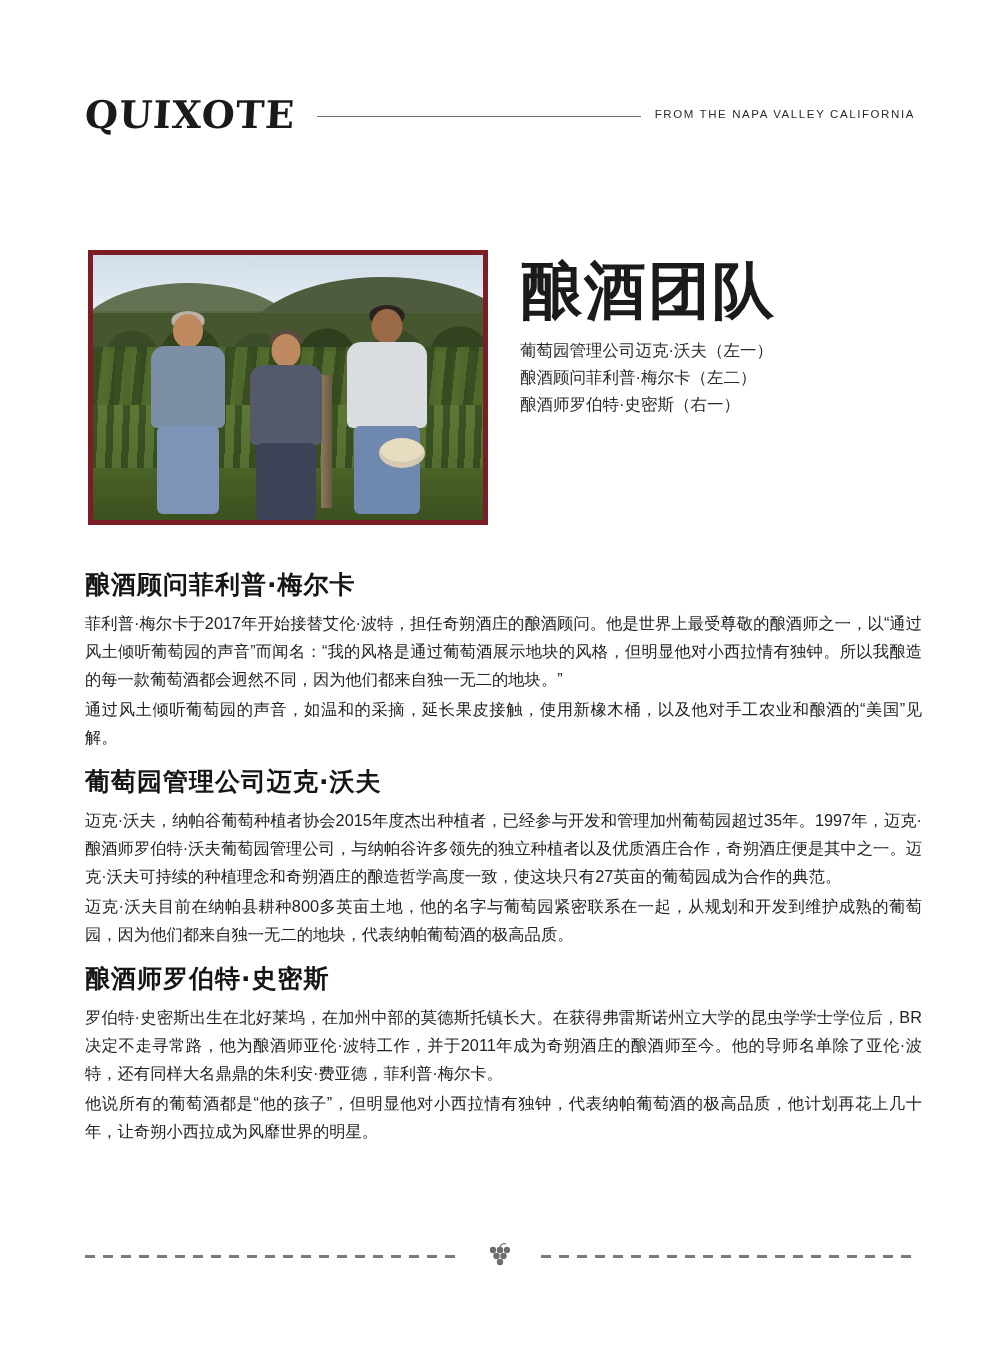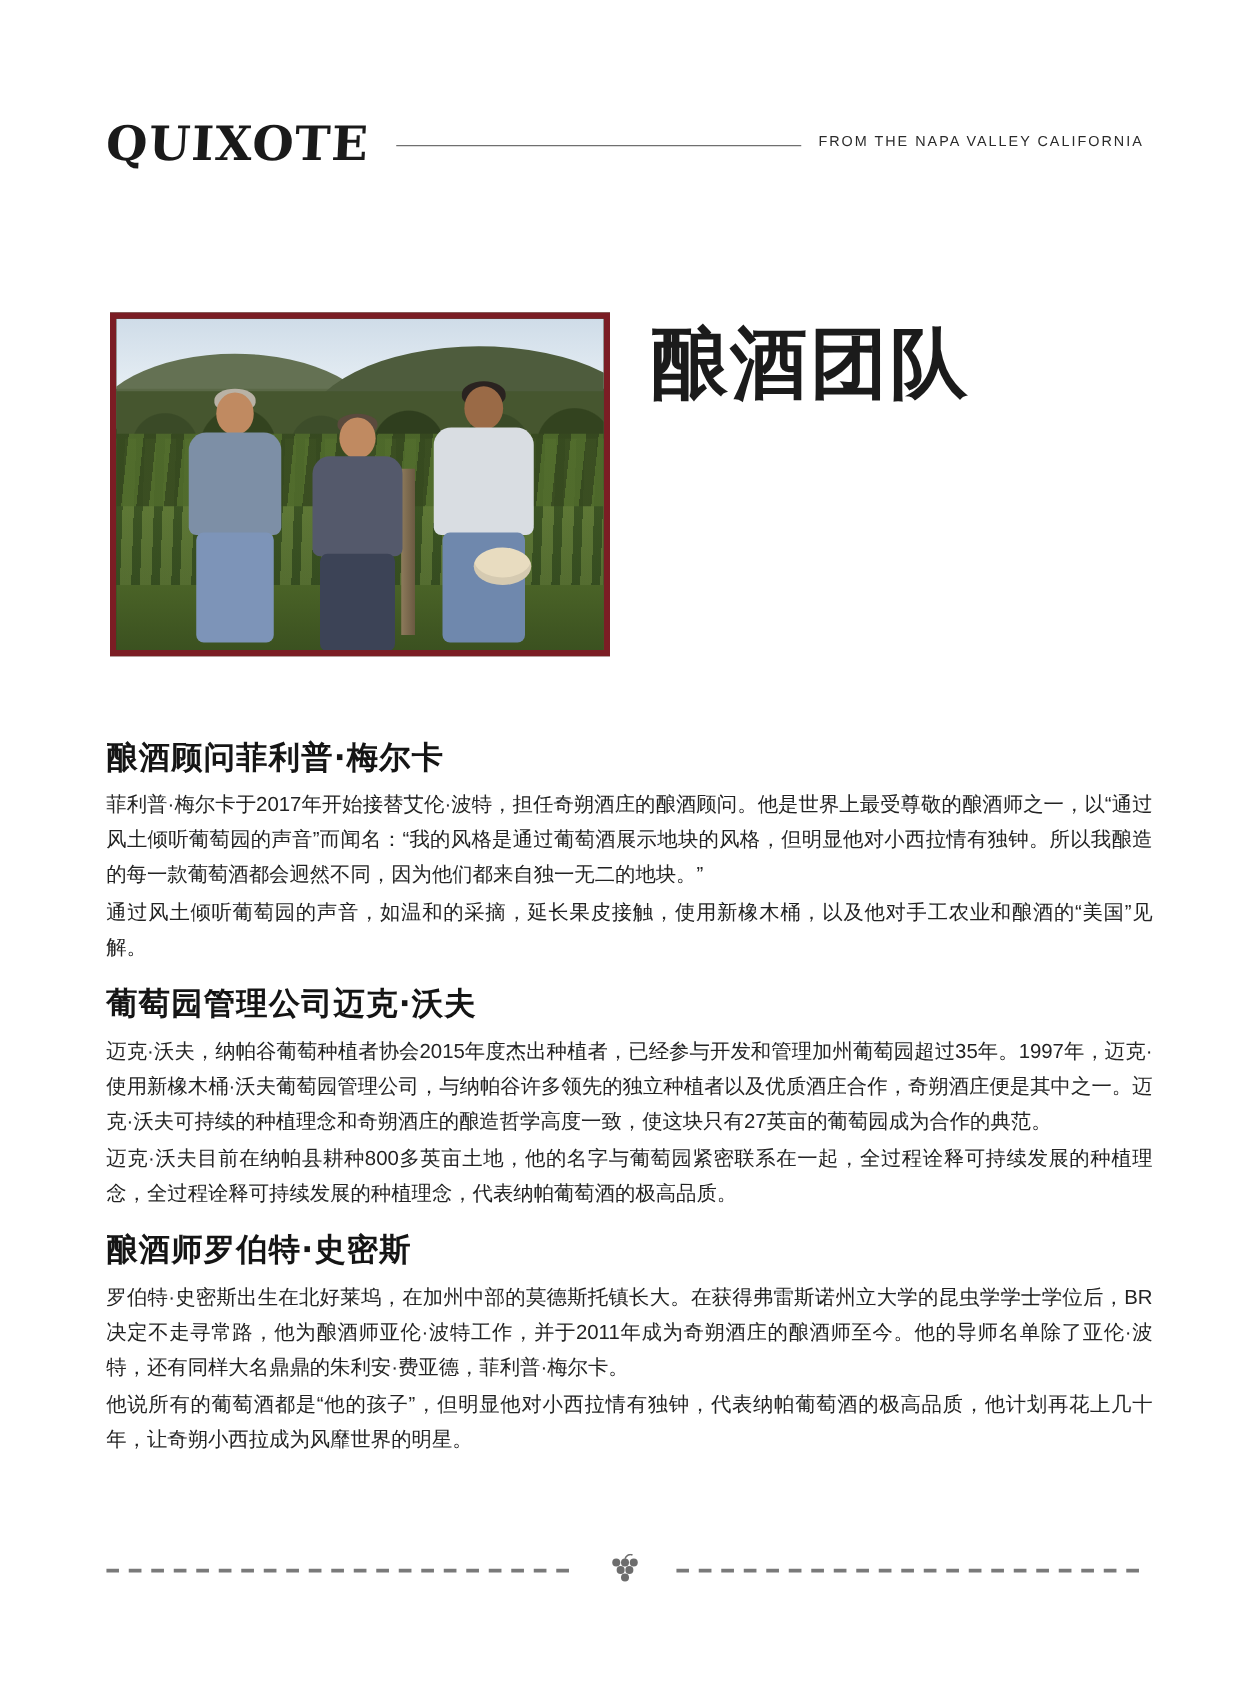--- a/index.html
+++ b/index.html
@@ -189,21 +189,20 @@
     line-height: 1.62;
     color: #2b2b2b;
   }
 
   
   .content {
     position: absolute;
     left: 85px;
     right: 78px;
     top: 568px;
-    margin-top: 21px;
   }
   .section { margin-bottom: 14px; }
   .section-title {
     font-family: "DejaVu Sans", sans-serif;
     font-weight: bold;
     font-size: 25px;
     letter-spacing: 1px;
     color: #151515;
     margin: 0 0 8px 0;
   }
@@ -287,35 +286,40 @@
         <div class="torso"></div>
         <div class="legs"></div>
       </div>
 
       <div class="hat"></div>
     </div>
   </div>
 
   <div class="hero-text">
     <h1 class="hero-title">酿酒团队</h1>
+    <div class="hero-caption">
+      <div>葡萄园管理公司迈克·沃夫（左一）</div>
+      <div>酿酒顾问菲利普·梅尔卡（左二）</div>
+      <div>酿酒师罗伯特·史密斯（右一）</div>
+    </div>
   </div>
 </div>
 
 <div class="content">
 
   <div class="section">
     <h2 class="section-title">酿酒顾问菲利普·梅尔卡</h2>
     <p>菲利普·梅尔卡于2017年开始接替艾伦·波特，担任奇朔酒庄的酿酒顾问。他是世界上最受尊敬的酿酒师之一，以“通过风土倾听葡萄园的声音”而闻名：“我的风格是通过葡萄酒展示地块的风格，但明显他对小西拉情有独钟。所以我酿造的每一款葡萄酒都会迥然不同，因为他们都来自独一无二的地块。”</p>
     <p>通过风土倾听葡萄园的声音，如温和的采摘，延长果皮接触，使用新橡木桶，以及他对手工农业和酿酒的“美国”见解。</p>
   </div>
 
   <div class="section">
     <h2 class="section-title">葡萄园管理公司迈克·沃夫</h2>
-    <p>迈克·沃夫，纳帕谷葡萄种植者协会2015年度杰出种植者，已经参与开发和管理加州葡萄园超过35年。1997年，迈克·使用新橡木桶·沃夫葡萄园管理公司，与纳帕谷许多领先的独立种植者以及优质酒庄合作，奇朔酒庄便是其中之一。迈克·沃夫可持续的种植理念和奇朔酒庄的酿造哲学高度一致，使这块只有27英亩的葡萄园成为合作的典范。</p>
-    <p>迈克·沃夫目前在纳帕县耕种800多英亩土地，他的名字与葡萄园紧密联系在一起，全过程诠释可持续发展的种植理念，全过程诠释可持续发展的种植理念，代表纳帕葡萄酒的极高品质。</p>
+    <p>迈克·沃夫，纳帕谷葡萄种植者协会2015年度杰出种植者，已经参与开发和管理加州葡萄园超过35年。1997年，迈克·酿酒师罗伯特·沃夫葡萄园管理公司，与纳帕谷许多领先的独立种植者以及优质酒庄合作，奇朔酒庄便是其中之一。迈克·沃夫可持续的种植理念和奇朔酒庄的酿造哲学高度一致，使这块只有27英亩的葡萄园成为合作的典范。</p>
+    <p>迈克·沃夫目前在纳帕县耕种800多英亩土地，他的名字与葡萄园紧密联系在一起，从规划和开发到维护成熟的葡萄园，因为他们都来自独一无二的地块，代表纳帕葡萄酒的极高品质。</p>
   </div>
 
   <div class="section">
     <h2 class="section-title">酿酒师罗伯特·史密斯</h2>
     <p>罗伯特·史密斯出生在北好莱坞，在加州中部的莫德斯托镇长大。在获得弗雷斯诺州立大学的昆虫学学士学位后，BR决定不走寻常路，他为酿酒师亚伦·波特工作，并于2011年成为奇朔酒庄的酿酒师至今。他的导师名单除了亚伦·波特，还有同样大名鼎鼎的朱利安·费亚德，菲利普·梅尔卡。</p>
     <p>他说所有的葡萄酒都是“他的孩子”，但明显他对小西拉情有独钟，代表纳帕葡萄酒的极高品质，他计划再花上几十年，让奇朔小西拉成为风靡世界的明星。</p>
   </div>
 
 </div>
 

